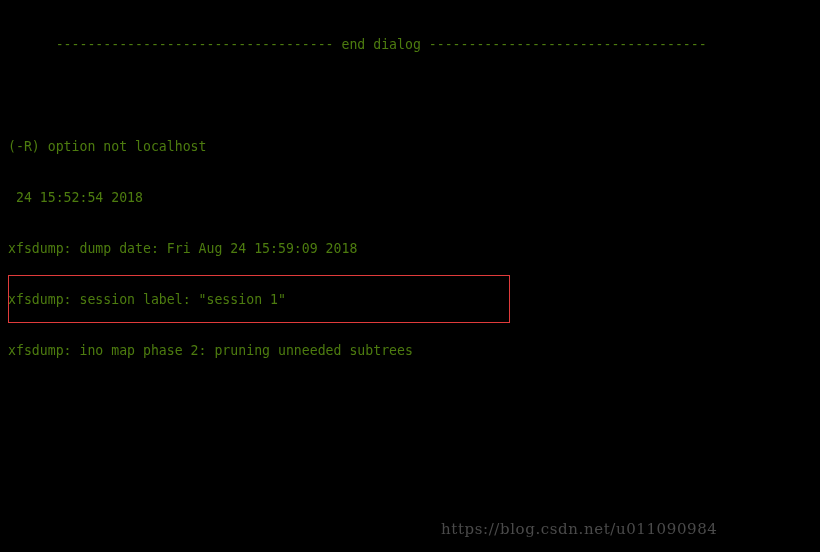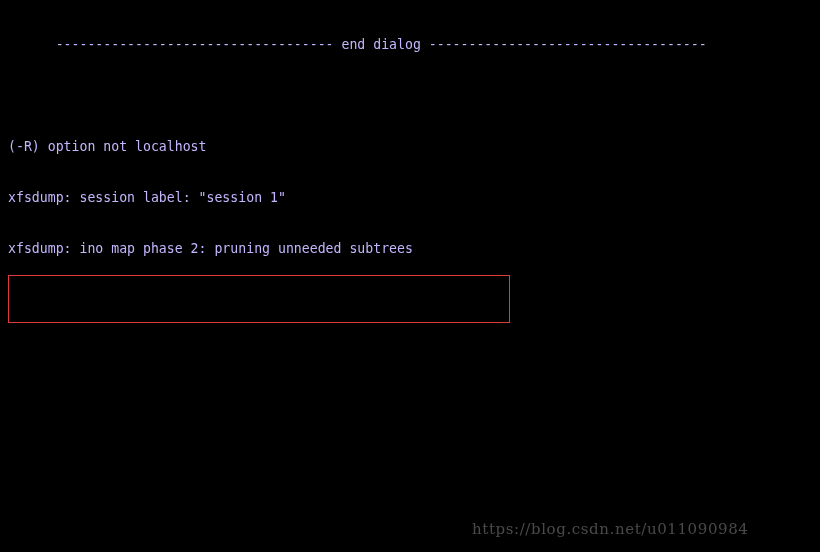--- a/index.html
+++ b/index.html
@@ -32,58 +32,60 @@
     top: 2px;
     left: 8px;
     right: 0;
     white-space: pre;
     font-size: 13.2px;
     line-height: 17px;
   }
   .line {
     height: 17px;
     white-space: pre;
-    color: #c4b5fd;
+    color: #4d7c0f;
     font-family: "DejaVu Sans Mono", "Liberation Mono", monospace;
   }
   .line.blank {
     color: transparent;
   }
   
   #highlight-box {
     position: absolute;
     left: 8px;
     top: 275px;
     width: 502px;
     height: 48px;
     border: 1px solid #e03b3b;
     box-sizing: border-box;
     pointer-events: none;
     background: transparent;
   }
   #watermark {
     position: absolute;
-    left: 472px;
+    left: 441px;
     top: 521px;
     font-family: "DejaVu Serif", "Liberation Serif", serif;
     font-size: 15px;
     color: #4a4a4a;
     letter-spacing: 0.6px;
     white-space: pre;
   }
 </style>
 </head>
 <body>
 
 <div id="terminal">
 
   <div class="screen">
     <div class="line">      ----------------------------------- end dialog -----------------------------------</div>
     <div class="line blank"></div>
     <div class="line">(-R) option not localhost</div>
+    <div class="line"> 24 15:52:54 2018</div>
+    <div class="line">xfsdump: dump date: Fri Aug 24 15:59:09 2018</div>
     <div class="line">xfsdump: session label: "session 1"</div>
     <div class="line">xfsdump: ino map phase 2: pruning unneeded subtrees</div>
     
     
     
     
     
     
     
     

